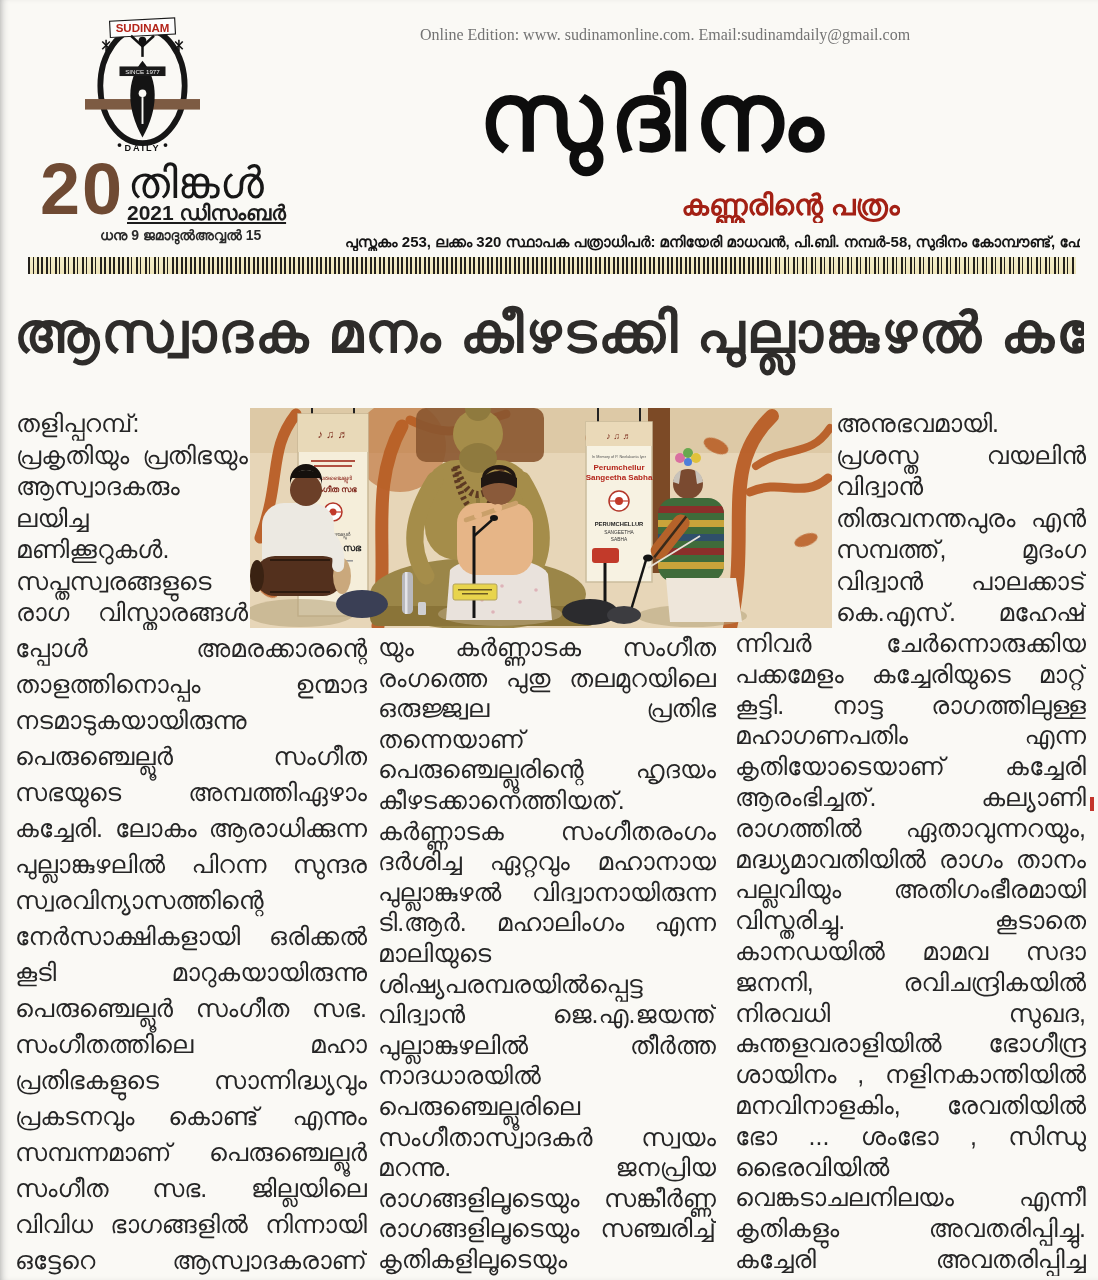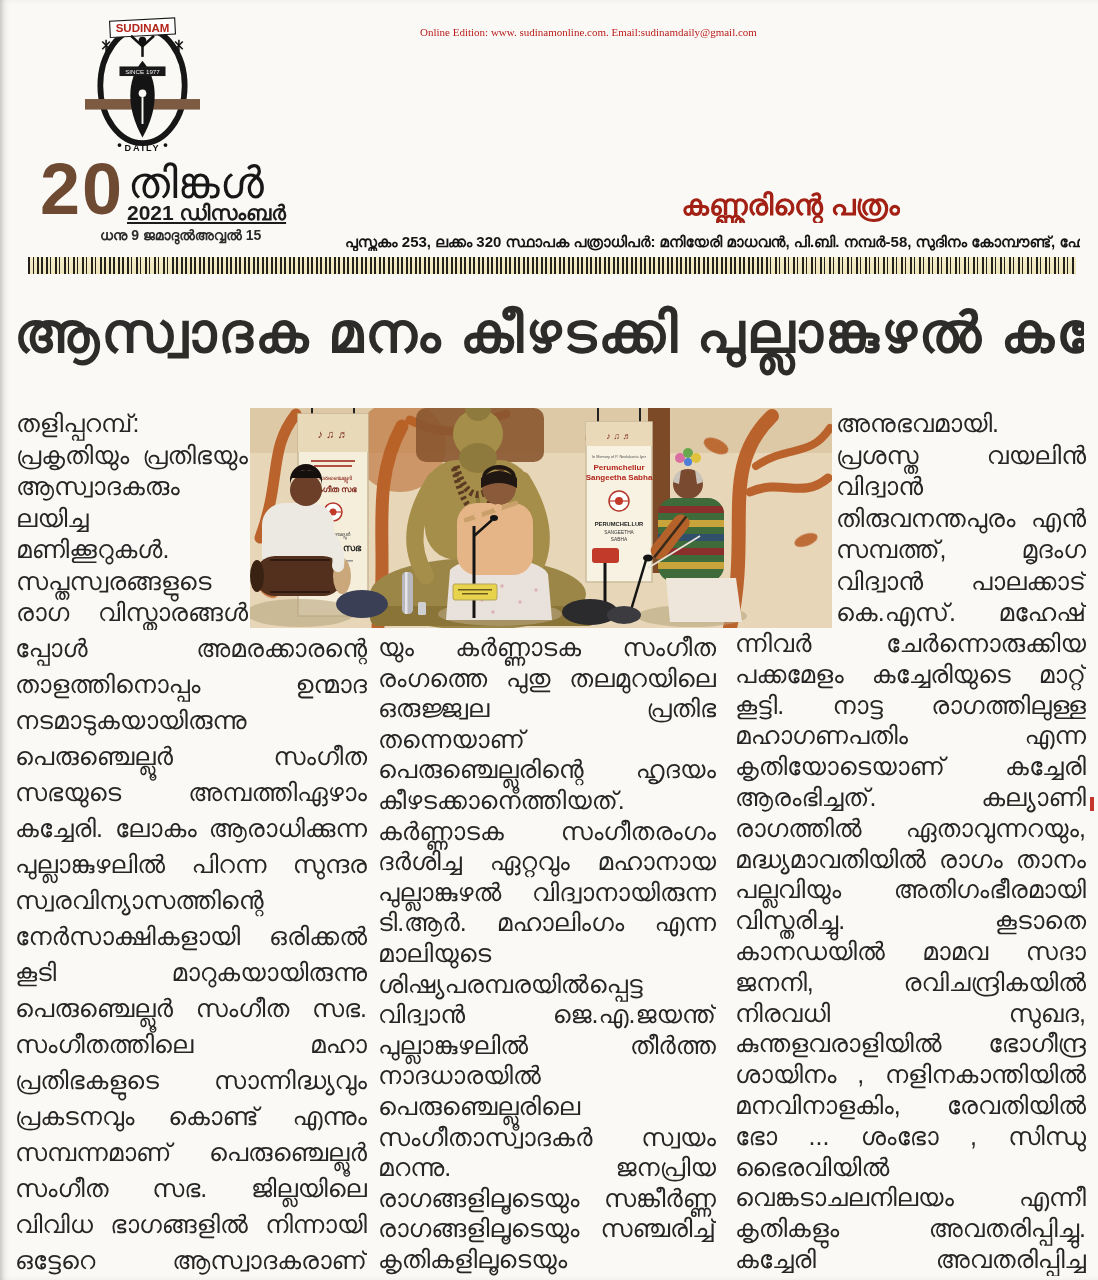--- a/index.html
+++ b/index.html
@@ -4,22 +4,22 @@
 <style>
   html,body{margin:0;padding:0;background:#e9e7e2;}
   .page{position:relative;width:1098px;height:1280px;margin:0 auto;background:#faf9f5;
         font-family:"Liberation Sans",sans-serif;color:#232323;overflow:hidden;
         box-shadow:inset 6px 0 8px -6px #999;}
   .abs{position:absolute;}
   .day-num{left:40px;top:148px;font-size:72px;font-weight:bold;color:#6f4a33;letter-spacing:2px;}
   .weekday{left:128px;top:158px;font-size:44px;font-weight:normal;color:#171717;}
   .monthyear{left:127px;top:201px;font-size:21px;font-weight:bold;color:#1c1c1c;text-decoration:underline;}
   .calline{left:100px;top:227px;font-size:14px;font-weight:bold;color:#2a2a2a;white-space:nowrap;}
-  .online{left:420px;top:26px;width:520px;font-family:"Liberation Serif",serif;font-size:11px;
-          color:#b91c1c;white-space:nowrap;overflow:hidden;}
+  .online{left:420px;top:26px;width:520px;font-family:"Liberation Serif",serif;font-size:16px;
+          color:#737373;white-space:nowrap;overflow:hidden;}
   .masthead{left:295px;top:48px;width:720px;height:138px;font-size:96px;line-height:138px;
             font-weight:900;color:#0d0d0d;text-align:center;letter-spacing:8px;overflow:hidden;}
   .tagline{left:480px;top:189px;width:420px;text-align:right;font-size:29px;font-weight:bold;
            color:#a32014;overflow:hidden;white-space:nowrap;}
   .publine{left:345px;top:233px;width:735px;font-size:15px;font-weight:bold;color:#141414;
            white-space:nowrap;overflow:hidden;}
   .ticker{left:28px;top:257px;width:1048px;height:17px;
           background:
             repeating-linear-gradient(90deg,#23211c 0 2px,rgba(0,0,0,0) 2px 4.5px,
                                       #23211c 4.5px 5.5px,rgba(0,0,0,0) 5.5px 9px),
@@ -75,20 +75,21 @@
     <circle cx="84" cy="134" r="2" fill="#111"></circle>
     <text x="60" y="140" text-anchor="middle" font-size="9.5" font-weight="bold" fill="#111" letter-spacing="2" font-family="Liberation Sans,sans-serif">DAILY</text>
   </svg>
 
   <div class="abs day-num">20</div>
   <div class="abs weekday">തിങ്കൾ</div>
   <div class="abs monthyear">2021 ഡിസംബർ</div>
   <div class="abs calline">ധനു 9 ജമാദുൽഅവ്വൽ 15</div>
 
   <div class="abs online">Online  Edition:  www.  sudinamonline.com.   Email:sudinamdaily@gmail.com</div>
+  <div class="abs masthead">സുദിനം</div>
   <div class="abs tagline">കണ്ണൂരിന്റെ പത്രം</div>
   <div class="abs publine">പുസ്തകം 253, ലക്കം 320 സ്ഥാപക പത്രാധിപർ: മനിയേരി മാധവൻ, പി.ബി. നമ്പർ-58, സുദിനം കോമ്പൗണ്ട്, ഫോർട്ട്റോഡ്.</div>
 
   <div class="abs ticker"></div>
 
   <h1 class="abs headline">ആസ്വാദക മനം കീഴടക്കി പുല്ലാങ്കുഴൽ കച്ചേരി</h1>
 
   <div class="abs col c1t">തളിപ്പറമ്പ്: പ്രകൃതിയും പ്രതിഭയും ആസ്വാദകരും ലയിച്ച മണിക്കൂറുകൾ. സപ്തസ്വരങ്ങളുടെ രാഗ വിസ്താരങ്ങൾ അനുഭവഭേദ്യമായ</div>
   <div class="abs col c3t">അനുഭവമായി. പ്രശസ്ത വയലിൻ വിദ്വാൻ തിരുവനന്തപുരം എൻ സമ്പത്ത്, മൃദംഗ വിദ്വാൻ പാലക്കാട് കെ.എസ്. മഹേഷ് കുമാർ എ</div>
   <div class="abs col c1b">പ്പോൾ അമരക്കാരന്റെ താളത്തിനൊപ്പം ഉന്മാദ നടമാടുകയായിരുന്നു പെരുഞ്ചെല്ലൂർ സംഗീത സഭയുടെ അമ്പത്തിഏഴാം കച്ചേരി.   ലോകം ആരാധിക്കുന്ന പുല്ലാങ്കുഴലിൽ പിറന്ന സുന്ദര സ്വരവിന്യാസത്തിന്റെ നേർസാക്ഷികളായി ഒരിക്കൽ കൂടി മാറുകയായിരുന്നു പെരുഞ്ചെല്ലൂർ സംഗീത സഭ. സംഗീതത്തിലെ മഹാ പ്രതിഭകളുടെ സാന്നിദ്ധ്യവും പ്രകടനവും കൊണ്ട് എന്നും സമ്പന്നമാണ് പെരുഞ്ചെല്ലൂർ സംഗീത സഭ. ജില്ലയിലെ വിവിധ ഭാഗങ്ങളിൽ നിന്നായി ഒട്ടേറെ ആസ്വാദകരാണ് ഇവിടെ ഓരോ പരിപാടിയും ആസ്വദിക്കാനായി എത്തുന്നത്.   പതിവ് തെറ്റാതെ ഇക്കുറി</div>

